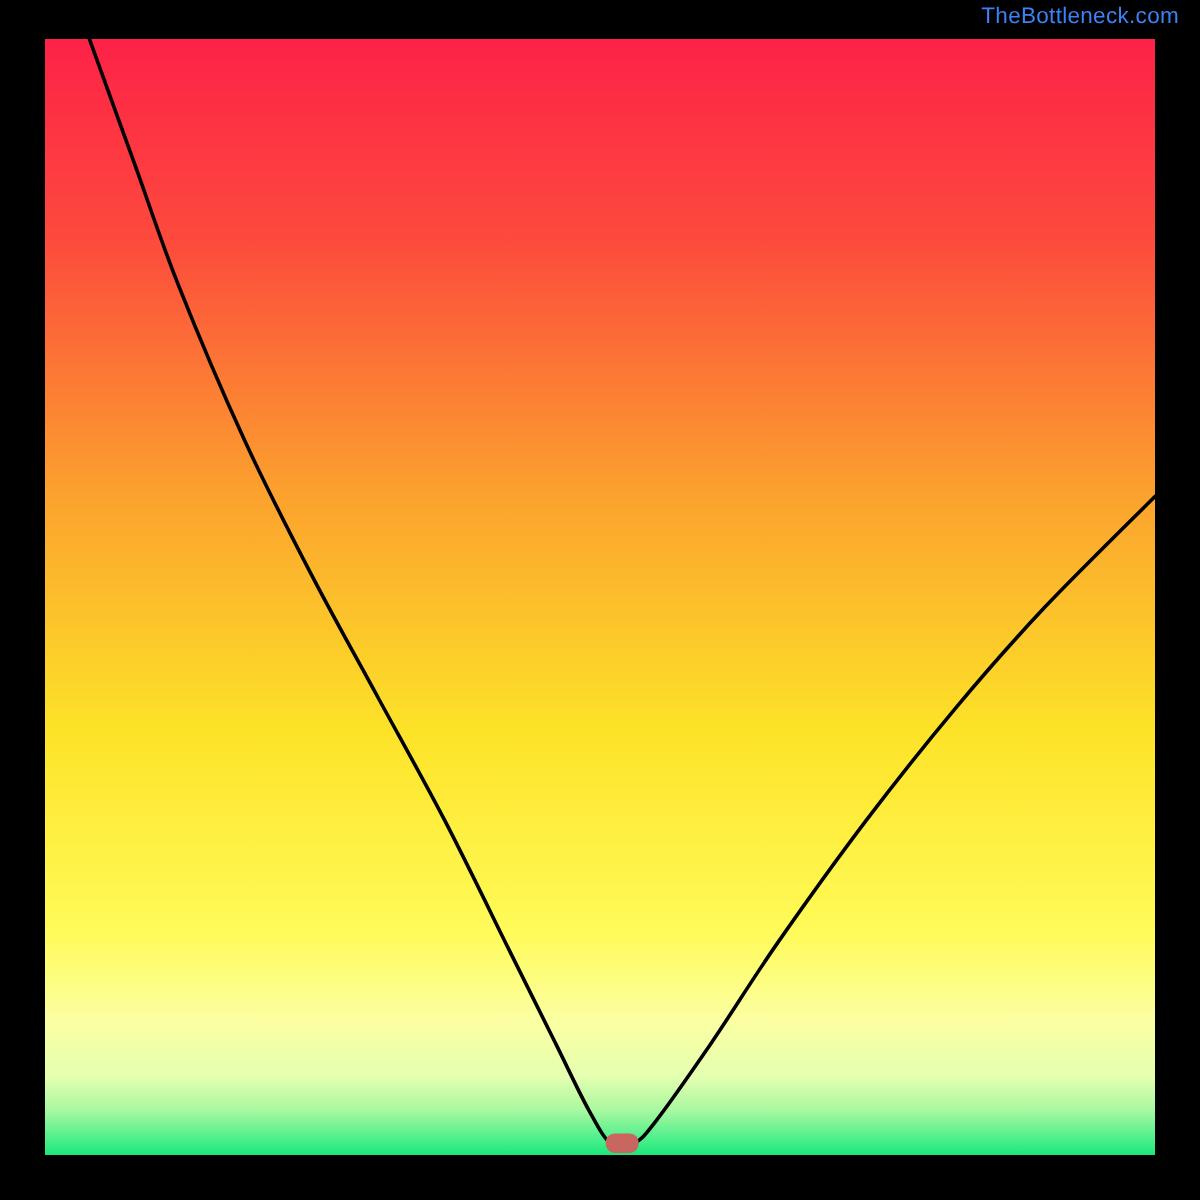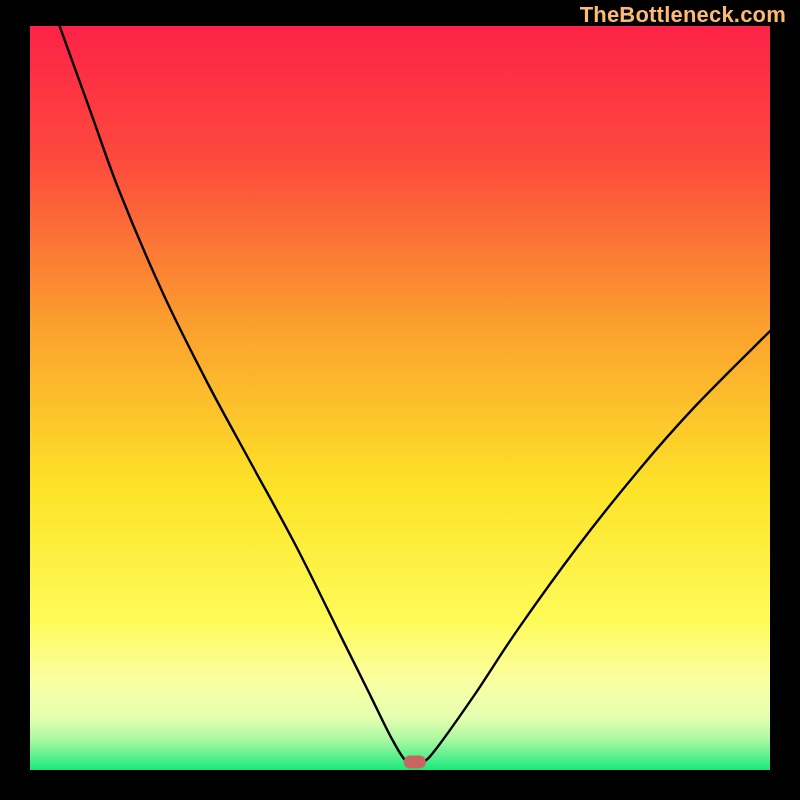--- a/index.html
+++ b/index.html
@@ -8,23 +8,23 @@
     position: absolute;
     left: 0; top: 0;
     width: 800px; height: 800px;
     background: #000;
   }
   .watermark {
     position: absolute;
     top: 2px;
     right: 14px;
     font-family: Arial, Helvetica, sans-serif;
-    font-size: 22px;
-    font-weight: 700;
-    color: #fdba74;
+    font-size: 15px;
+    font-weight: 400;
+    color: #3b82f6;
     letter-spacing: 0.2px;
   }
   .plot {
     position: absolute;
     left: 30px;
     top: 26px;
     width: 740px;
     height: 744px;
   }
   .plot svg { display: block; }

